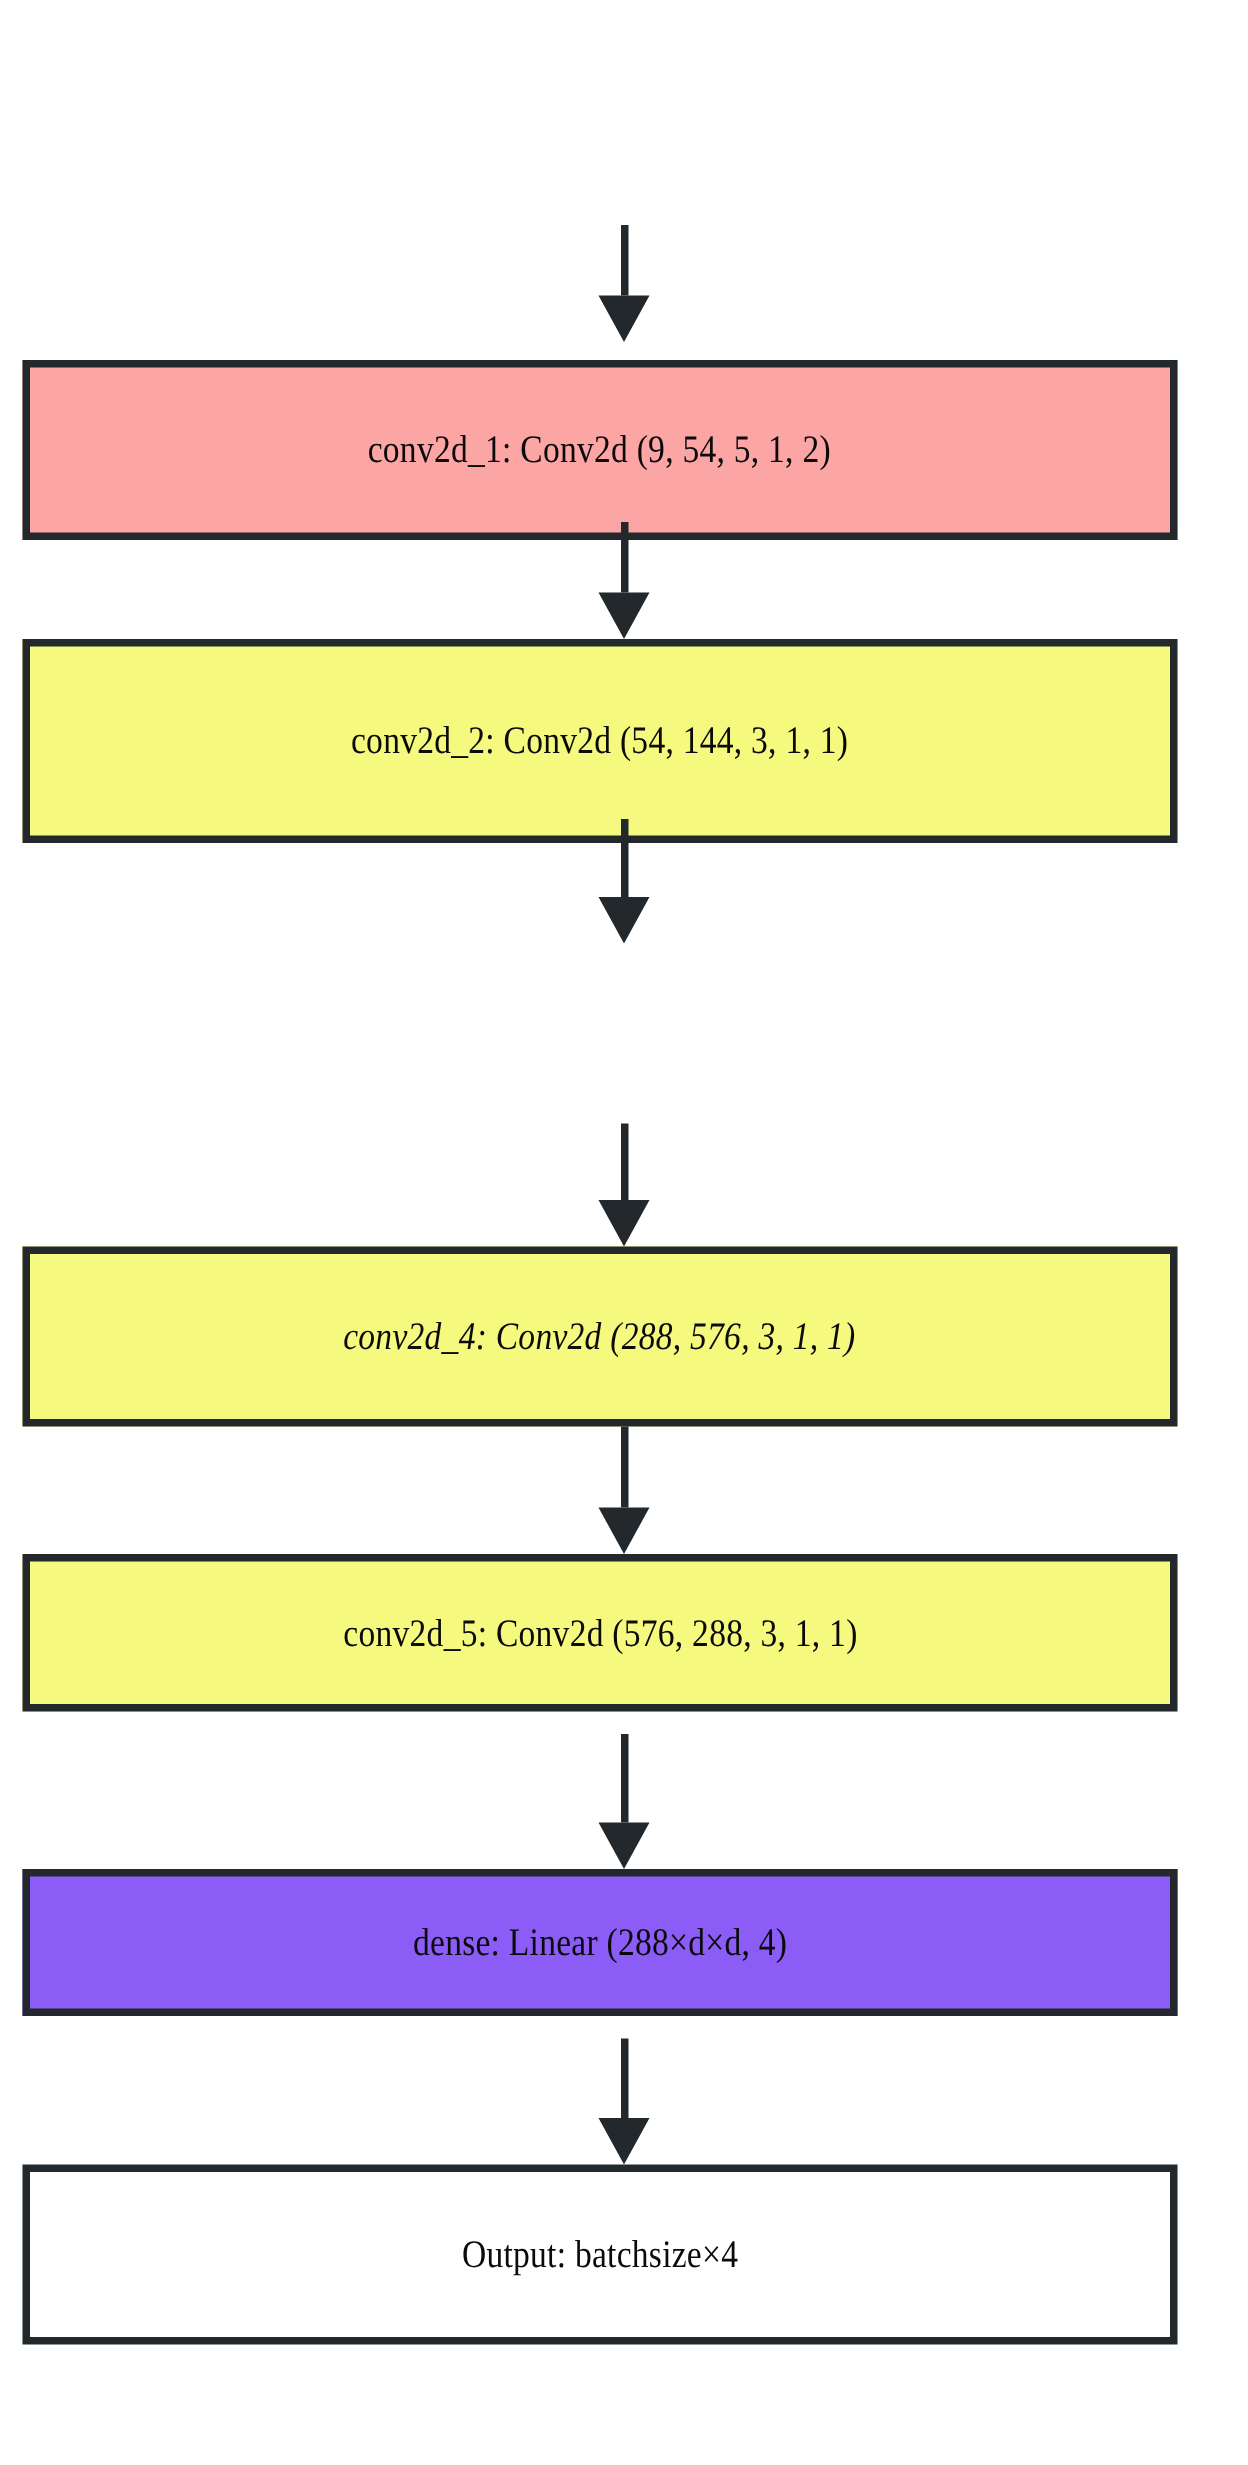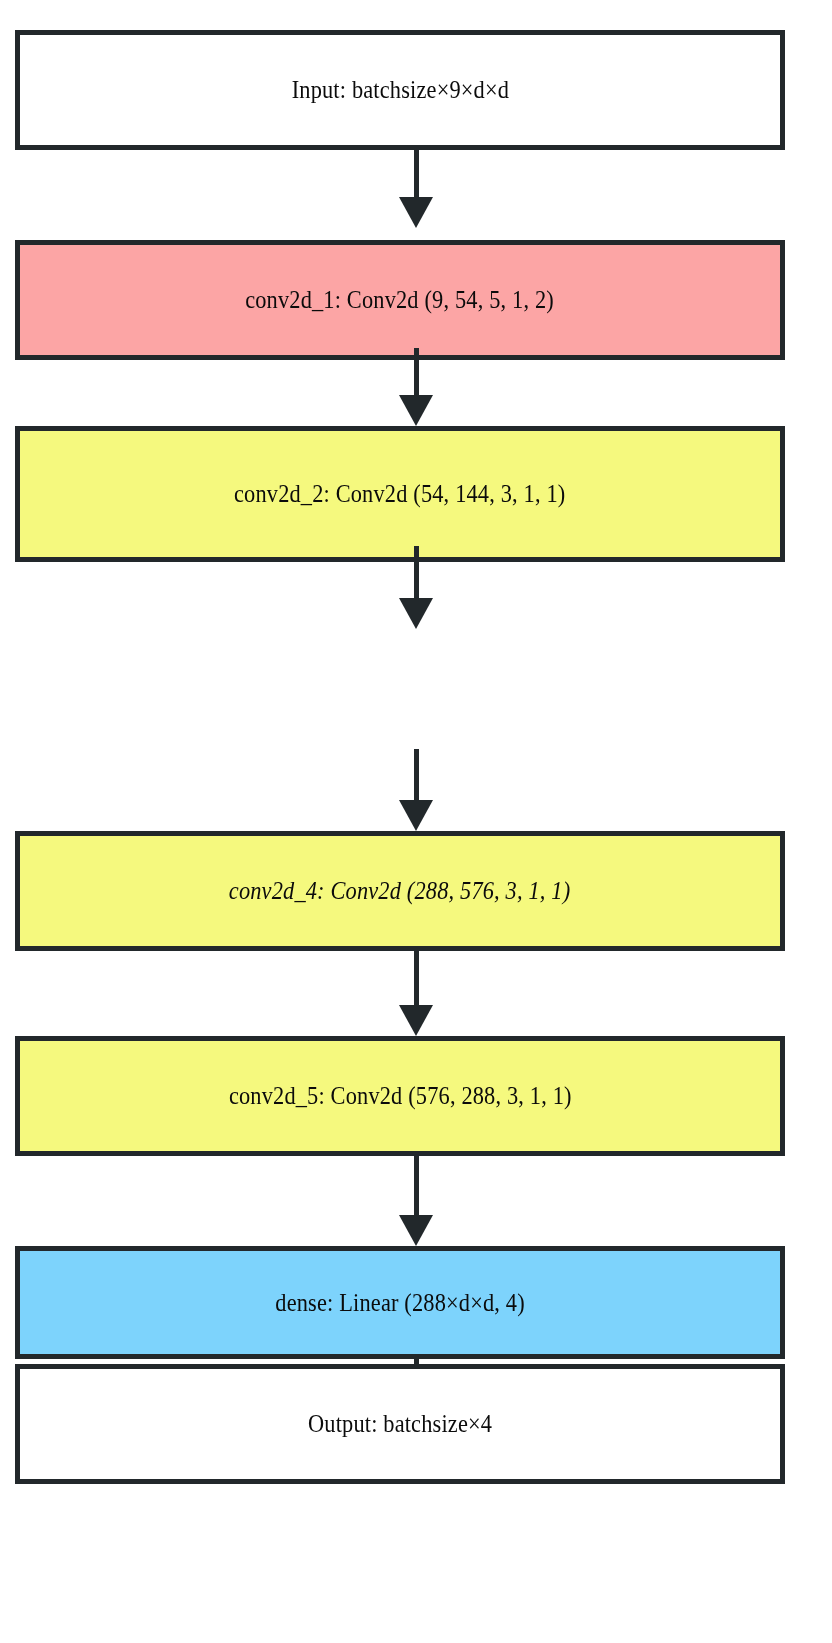--- a/index.html
+++ b/index.html
@@ -53,23 +53,20 @@
     border-left:17px solid transparent;
     border-right:17px solid transparent;
     border-top:31px solid #22282b;
   }
 </style>
 </head>
 <body>
 
 <div id="graph" style="background: rgb(255, 255, 255);">
 
-  <div class="node" style="top: 30px; height: 120px; background: rgb(255, 255, 255); border-color: rgb(34, 40, 43);">
-    <span class="label" style="color: rgb(11, 11, 11);">Input: batchsize×9×d×d</span>
-  </div>
 
   <div class="edge">
     <div class="stem" style="top: 150px; height: 47px; background: rgb(34, 40, 43);"></div>
     <div class="head" style="top: 197px; border-top-color: rgb(34, 40, 43);"></div>
   </div>
 
   <div class="node" style="top: 240px; height: 120px; background: #fca5a5; border-color: rgb(34, 40, 43);">
     <span class="label" style="color: rgb(11, 11, 11);">conv2d_1: Conv2d (9, 54, 5, 1, 2)</span>
   </div>
 
@@ -95,35 +92,35 @@
 
   <div class="node" style="top: 831px; height: 120px; background: rgb(245, 249, 126); border-color: rgb(34, 40, 43); font-style: italic;">
     <span class="label" style="color: rgb(11, 11, 11);">conv2d_4: Conv2d (288, 576, 3, 1, 1)</span>
   </div>
 
   <div class="edge">
     <div class="stem" style="top: 951px; height: 54px; background: rgb(34, 40, 43);"></div>
     <div class="head" style="top: 1005px; border-top-color: rgb(34, 40, 43);"></div>
   </div>
 
-  <div class="node" style="top: 1036px; height: 120px; background: rgb(245, 249, 126); border-color: rgb(34, 40, 43);">
+  <div class="node" style="top: 1036px; height: 105px; background: rgb(245, 249, 126); border-color: rgb(34, 40, 43);">
     <span class="label" style="color: rgb(11, 11, 11);">conv2d_5: Conv2d (576, 288, 3, 1, 1)</span>
   </div>
 
   <div class="edge">
     <div class="stem" style="top: 1156px; height: 59px; background: rgb(34, 40, 43);"></div>
     <div class="head" style="top: 1215px; border-top-color: rgb(34, 40, 43);"></div>
   </div>
 
-  <div class="node" style="top: 1246px; height: 113px; background: #7dd3fc; border-color: rgb(34, 40, 43);">
+  <div class="node" style="top: 1246px; height: 98px; background: #8b5cf6; border-color: rgb(34, 40, 43);">
     <span class="label" style="color: rgb(11, 11, 11);">dense: Linear (288×d×d, 4)</span>
   </div>
 
   <div class="edge">
     <div class="stem" style="top: 1359px; height: 53px; background: rgb(34, 40, 43);"></div>
     <div class="head" style="top: 1412px; border-top-color: rgb(34, 40, 43);"></div>
   </div>
 
-  <div class="node" style="top: 1364px; height: 120px; background: rgb(255, 255, 255); border-color: rgb(34, 40, 43);">
+  <div class="node" style="top: 1443px; height: 120px; background: rgb(255, 255, 255); border-color: rgb(34, 40, 43);">
     <span class="label" style="color: rgb(11, 11, 11);">Output: batchsize×4</span>
   </div>
 
 </div>
 
 </body></html>

